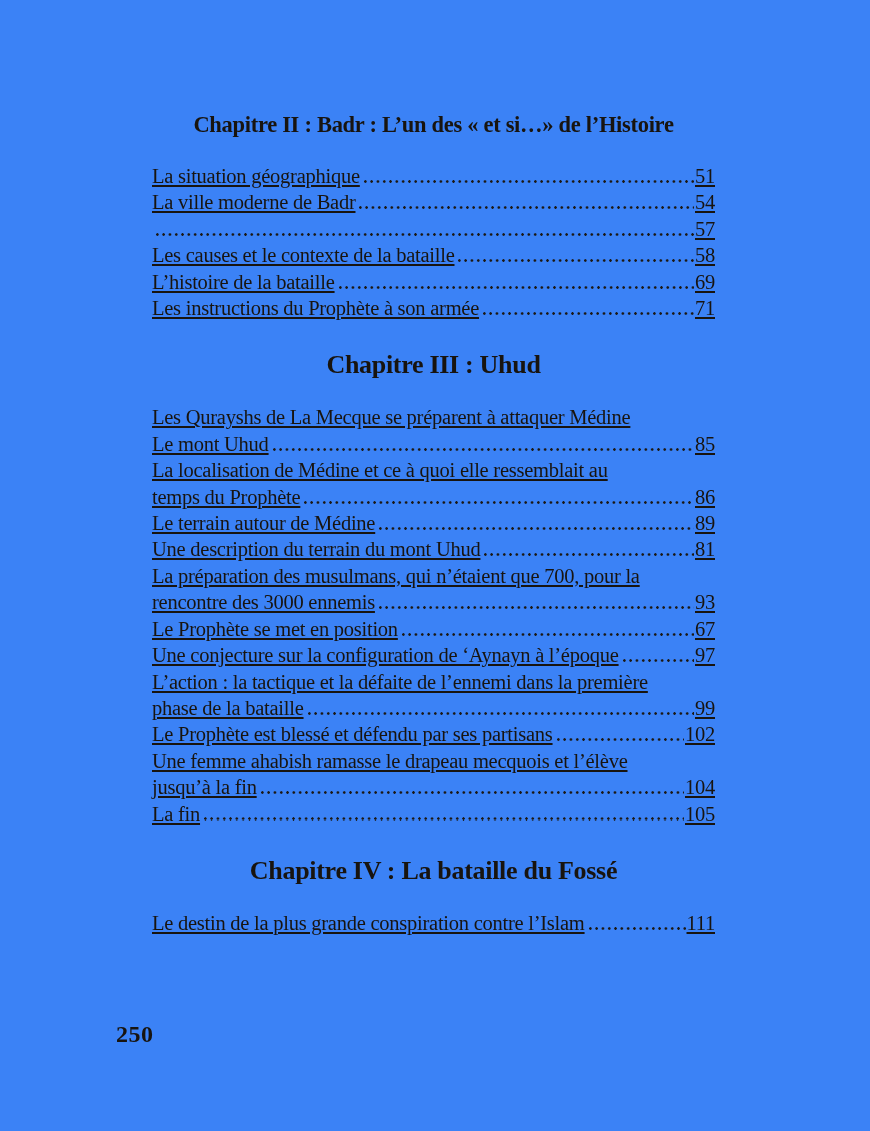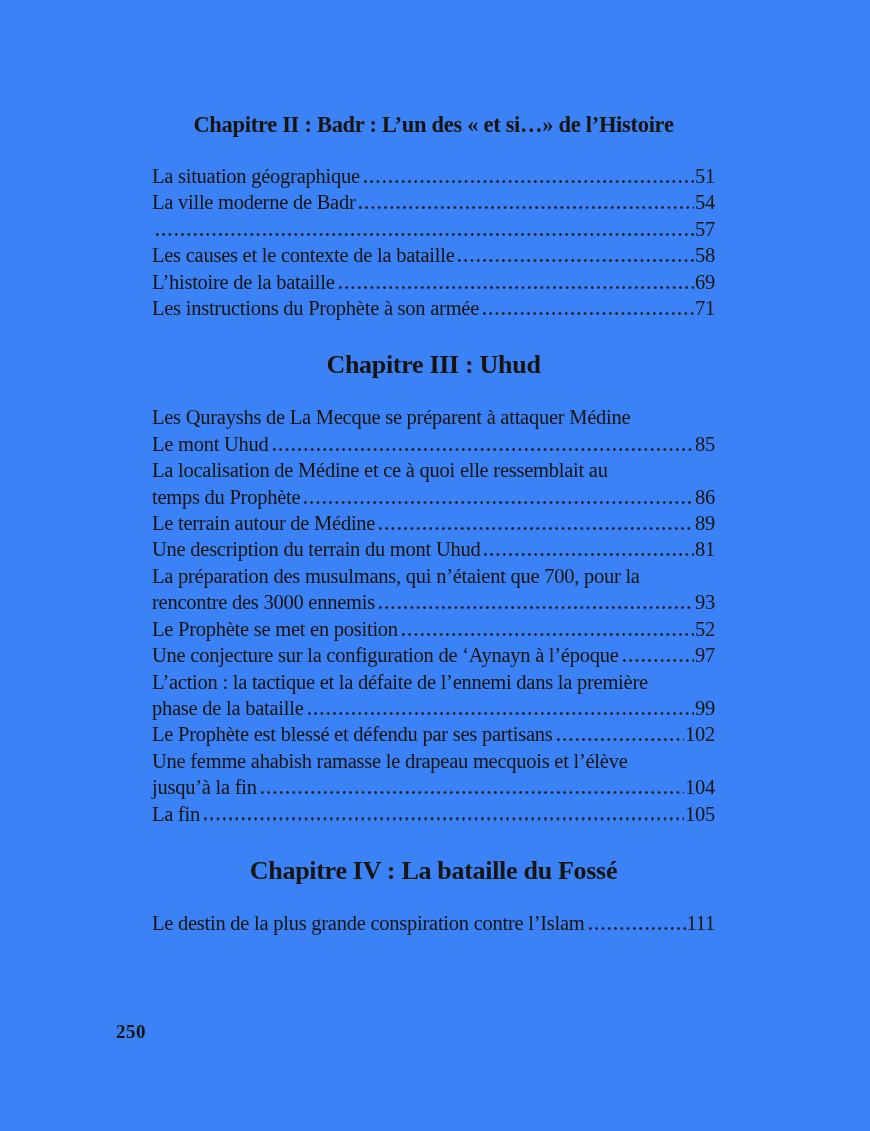--- a/index.html
+++ b/index.html
@@ -43,41 +43,41 @@
   }
 
   
   .entries {
     margin: 23px 0 27px 0;
     font-size: 20.5px;
     line-height: 26.4px;
     letter-spacing: -0.25px;
   }
   .entry { width: 100%; }
-  .line { white-space: nowrap; }
+  .line { white-space: nowrap; text-decoration: underline; }
   .line.final { display: flex; align-items: baseline; }
   .line .txt { white-space: nowrap; flex: 0 0 auto; }
   .leader {
     flex: 1 1 auto;
     min-width: 10px;
     height: 3.1px;
     margin: 0 1px 0 4px;
     background-image: radial-gradient(circle at 1.35px 1.55px, #1c1813 1.12px, rgba(0,0,0,0) 1.5px);
     background-size: 6.3px 3.1px;
     background-repeat: repeat-x;
     background-position: left bottom;
   }
   .pg { flex: 0 0 auto; }
 
   
   .folio {
     position: absolute;
     left: 116px;
     top: 1021px;
-    font-size: 19px;
+    font-size: 24px;
     font-weight: bold;
     letter-spacing: 0.5px;
   }
 </style>
 </head>
 <body>
 
 <div class="page">
   <main class="content">
       <h2 class="chapter-heading sm">Chapitre II : Badr : L’un des « et si…» de l’Histoire</h2>
@@ -163,21 +163,21 @@
           <div class="line final">
             <span class="txt">rencontre des 3000 ennemis</span>
             <span class="leader"></span>
             <span class="pg">93</span>
           </div>
         </div>
         <div class="entry">
           <div class="line final">
             <span class="txt">Le Prophète se met en position</span>
             <span class="leader"></span>
-            <span class="pg">52</span>
+            <span class="pg">67</span>
           </div>
         </div>
         <div class="entry">
           <div class="line final">
             <span class="txt">Une conjecture sur la configuration de ‘Aynayn à l’époque</span>
             <span class="leader"></span>
             <span class="pg">97</span>
           </div>
         </div>
         <div class="entry">

